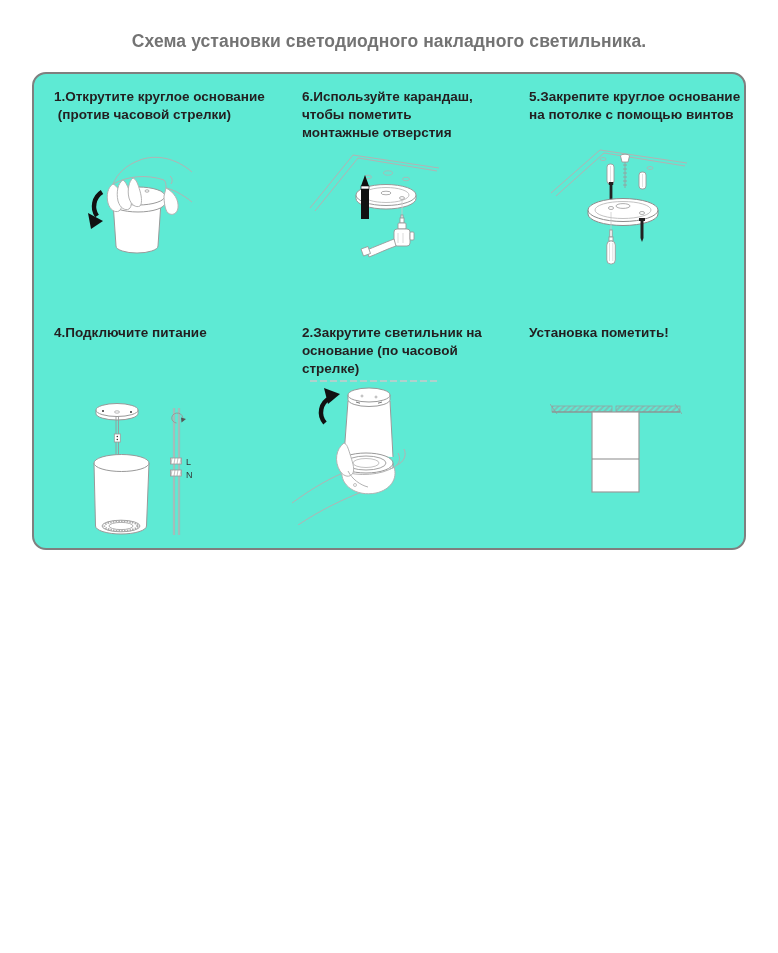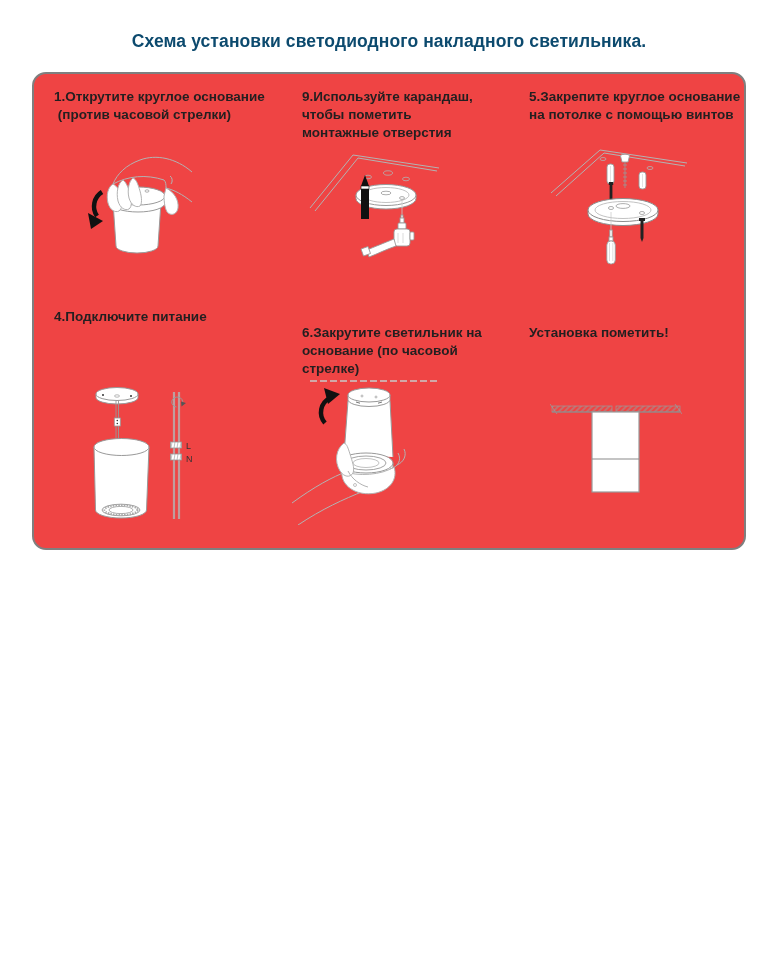--- a/index.html
+++ b/index.html
@@ -3,32 +3,32 @@
 <meta charset="utf-8">
 <style>
   * { margin:0; padding:0; box-sizing:border-box; }
   body { background:#ffffff; }
   .page {
     position:relative; width:778px; height:953px; background:#ffffff;
     font-family:"Liberation Sans", sans-serif; color:#1d1d1b; overflow:hidden;
   }
   .doc-title {
     position:absolute; top:31px; left:0; width:100%;
-    text-align:center; font-size:17.5px; font-weight:bold; color:#0c4a6e;
+    text-align:center; font-size:17.5px; font-weight:bold; color:#737373;
     letter-spacing:0.1px;
   }
   .board {
     position:absolute; left:32px; top:72px; width:714px; height:478px;
-    border:2px solid #7f7f7f; border-radius:14px; background:#ef4444;
+    border:2px solid #7f7f7f; border-radius:14px; background:#5eead4;
   }
   .cell { position:absolute; }
   .c1r1 { left:0;   top:0;     width:248px; height:240px; }
   .c2r1 { left:248px; top:0;   width:227px; height:240px; }
   .c3r1 { left:475px; top:0;   width:235px; height:240px; }
-  .c1r2 { left:0;   top:224px; width:248px; height:234px; }
+  .c1r2 { left:0;   top:240px; width:248px; height:234px; }
   .c2r2 { left:248px; top:240px; width:227px; height:234px; }
   .c3r2 { left:475px; top:240px; width:235px; height:234px; }
   .step-label {
     position:absolute; left:20px; top:14px;
     font-size:13.5px; font-weight:bold; line-height:1.32;
     color:#231f20; white-space:pre-wrap;
   }
   .r2 .step-label { top:10px; }
   .fig { position:absolute; }
   .fig svg { display:block; }
@@ -72,21 +72,21 @@
           <path d="M86,38 C94,42 99,50 98,58 C97,64 92,66 88,63 C85,60 84,52 84,46 Z" fill="#fff" stroke="#b3b3b3" stroke-width="1"></path>
           <path d="M90,26 a4,5 0 0 1 1,8" stroke="#b3b3b3" stroke-width="1"></path>
 
           <path d="M22,42 A17 17 0 0 0 17,66" stroke="#111" stroke-width="4.5"></path>
           <polygon points="8,63 23,71 11,79" fill="#111"></polygon>
         </svg>
       </div>
     </div>
 
     <div class="cell c2r1">
-      <div class="step-label">9.Используйте карандаш,
+      <div class="step-label">6.Используйте карандаш,
 чтобы пометить
 монтажные отверстия</div>
       <div class="fig fig2">
         <svg width="138" height="114" viewBox="0 0 138 114" fill="none">
 
           <path d="M6,63 L49,10 M11,66 L54,13 M49,10 L135,23 M54,13 L133,26" stroke="#b3b3b3" stroke-width="1"></path>
           <ellipse cx="64" cy="32" rx="3.5" ry="1.8" stroke="#b3b3b3" stroke-width="0.8"></ellipse>
           <ellipse cx="84" cy="28" rx="4.5" ry="2.2" stroke="#b3b3b3" stroke-width="0.8"></ellipse>
           <ellipse cx="102" cy="34" rx="3.5" ry="1.8" stroke="#b3b3b3" stroke-width="0.8"></ellipse>
 
@@ -189,21 +189,21 @@
           <path d="M82,56 l-1,6 M85,56 l-1,6 M88,56 l-1,6 M91,56 l-1,6" stroke="#999" stroke-width="0.6"></path>
           <rect x="80.5" y="68" width="11" height="6" fill="#fff" stroke="#999" stroke-width="0.8"></rect>
           <path d="M82,68 l-1,6 M85,68 l-1,6 M88,68 l-1,6 M91,68 l-1,6" stroke="#999" stroke-width="0.6"></path>
           <text x="96" y="63" font-size="9" fill="#333" font-family="Liberation Sans, sans-serif">L</text>
           <text x="96" y="76" font-size="9" fill="#333" font-family="Liberation Sans, sans-serif">N</text>
         </svg>
       </div>
     </div>
 
     <div class="cell c2r2 r2">
-      <div class="step-label">6.Закрутите светильник на
+      <div class="step-label">2.Закрутите светильник на
 основание (по часовой стрелке)</div>
       <div class="fig fig5">
         <svg width="150" height="150" viewBox="0 0 150 150" fill="none">
 
           <path d="M18,6 H148" stroke="#c9c9c9" stroke-width="1.5" stroke-dasharray="7,3"></path>
 
           <path d="M56,24 L52,80 L101,82 L98,24 Z" fill="#fff"></path>
           <path d="M56,26 L52,80 M98,26 L101,82" stroke="#999" stroke-width="1"></path>
 
           <path d="M56,20 L56,24.5 A21 7 0 0 0 98,24.5 L98,20" fill="#fff" stroke="#999" stroke-width="1"></path>

